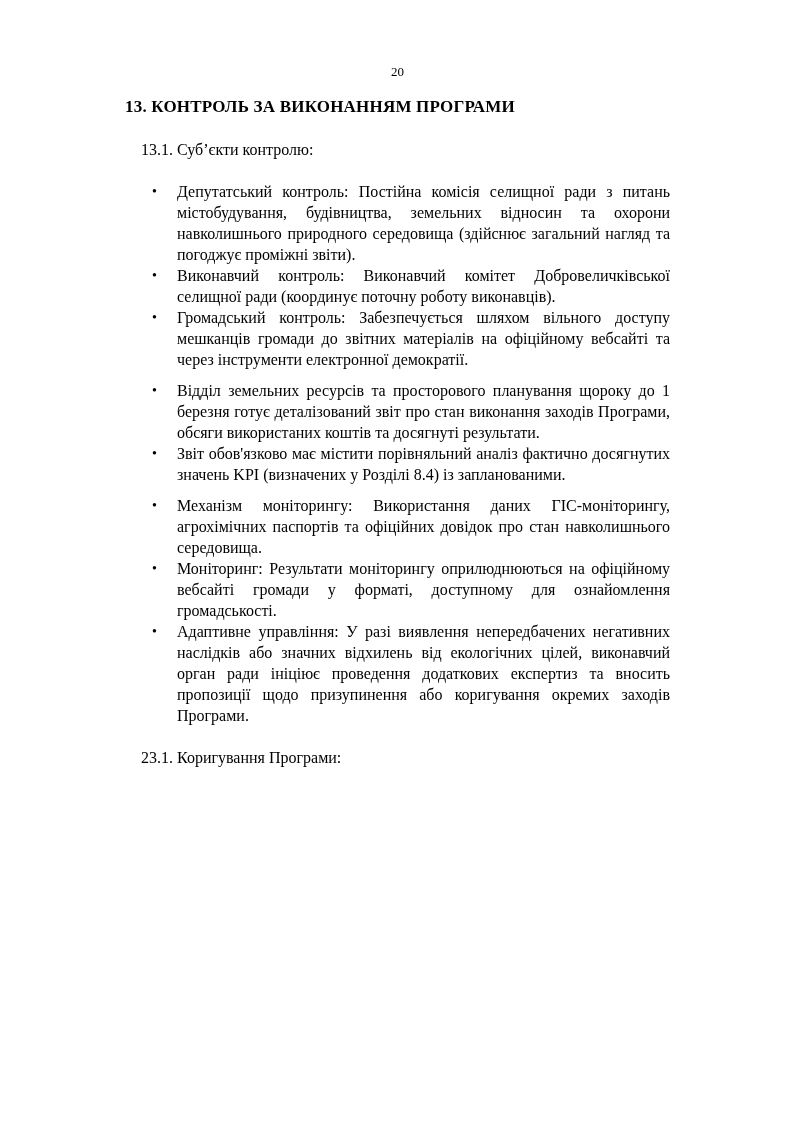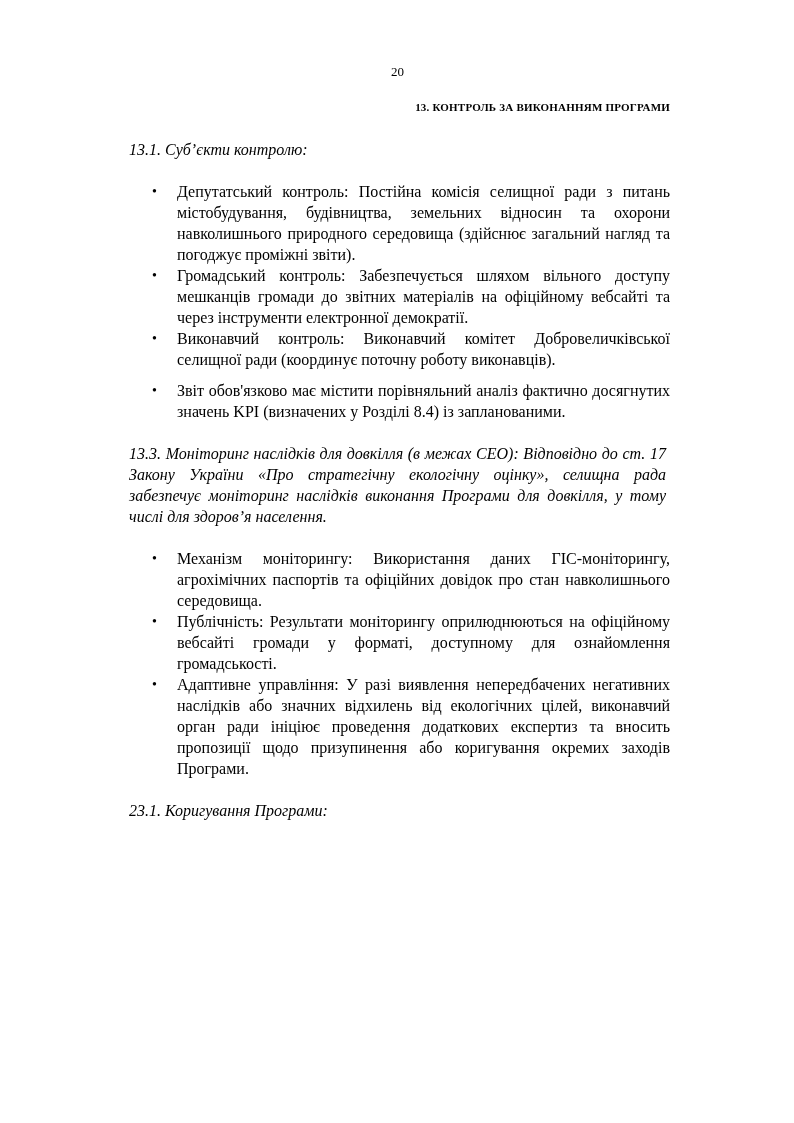--- a/index.html
+++ b/index.html
@@ -21,31 +21,30 @@
     color: #000000;
     overflow: hidden;
   }
   .page-number {
     text-align: center;
     font-size: 13px;
     line-height: 16px;
     margin: 0 0 16px 0;
   }
   .doc-title {
-    text-align: right;
-    font-size: 11px;
+    text-align: left;
+    font-size: 17px;
     font-weight: bold;
     line-height: 22px;
     margin: 0 0 19px 0;
     letter-spacing: 0.2px;
   }
   .section-heading {
-    margin: 21px 4px;
+    margin: 21px 16px;
     text-align: justify;
-    font-style: italic;
   }
   ul.bullets {
     margin: 10px 0;
     padding: 0;
     list-style: none;
   }
   ul.bullets li {
     position: relative;
     padding-left: 52px;
     text-align: justify;
@@ -65,36 +64,36 @@
 <div class="page">
 
   <div class="page-number">20</div>
 
   <h1 class="doc-title">13. КОНТРОЛЬ ЗА ВИКОНАННЯМ ПРОГРАМИ</h1>
 
   <section>
     <p class="section-heading">13.1. Суб’єкти контролю:</p>
     <ul class="bullets">
       <li>Депутатський контроль: Постійна комісія селищної ради з питань містобудування, будівництва, земельних відносин та охорони навколишнього природного середовища (здійснює загальний нагляд та погоджує проміжні звіти).</li>
+      <li>Виконавчий контроль: Виконавчий комітет Добровеличківської селищної ради (координує поточну роботу виконавців).</li>
       <li>Громадський контроль: Забезпечується шляхом вільного доступу мешканців громади до звітних матеріалів на офіційному вебсайті та через інструменти електронної демократії.</li>
-      <li>Виконавчий контроль: Виконавчий комітет Добровеличківської селищної ради (координує поточну роботу виконавців).</li>
     </ul>
   </section>
 
   <section>
     <ul class="bullets">
+      <li>Відділ земельних ресурсів та просторового планування щороку до 1 березня готує деталізований звіт про стан виконання заходів Програми, обсяги використаних коштів та досягнуті результати.</li>
       <li>Звіт обов'язково має містити порівняльний аналіз фактично досягнутих значень KPI (визначених у Розділі 8.4) із запланованими.</li>
     </ul>
   </section>
 
   <section>
-    <p class="section-heading">13.3. Моніторинг наслідків для довкілля (в межах СЕО): Відповідно до ст. 17 Закону України «Про стратегічну екологічну оцінку», селищна рада забезпечує моніторинг наслідків виконання Програми для довкілля, у тому числі для здоров’я населення.</p>
     <ul class="bullets">
       <li>Механізм моніторингу: Використання даних ГІС-моніторингу, агрохімічних паспортів та офіційних довідок про стан навколишнього середовища.</li>
-      <li>Публічність: Результати моніторингу оприлюднюються на офіційному вебсайті громади у форматі, доступному для ознайомлення громадськості.</li>
+      <li>Моніторинг: Результати моніторингу оприлюднюються на офіційному вебсайті громади у форматі, доступному для ознайомлення громадськості.</li>
       <li>Адаптивне управління: У разі виявлення непередбачених негативних наслідків або значних відхилень від екологічних цілей, виконавчий орган ради ініціює проведення додаткових експертиз та вносить пропозиції щодо призупинення або коригування окремих заходів Програми.</li>
     </ul>
   </section>
 
   <section>
     <p class="section-heading">23.1. Коригування Програми:</p>
   </section>
 
 </div>
 

